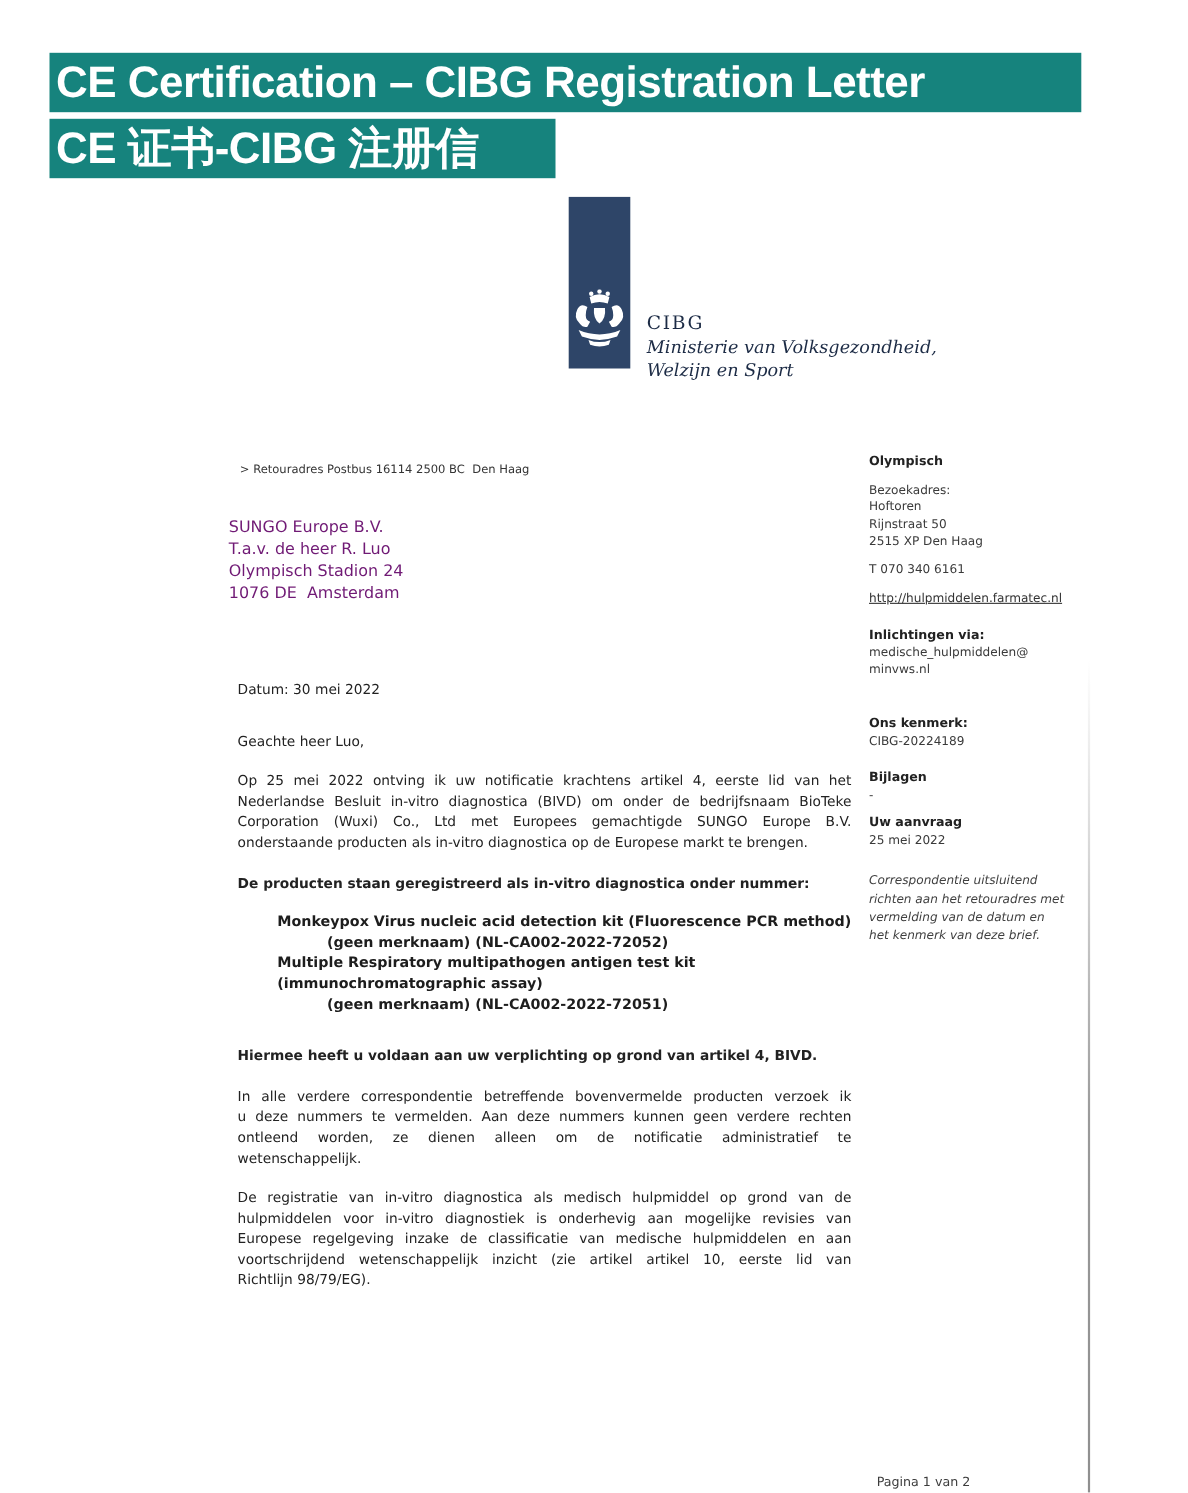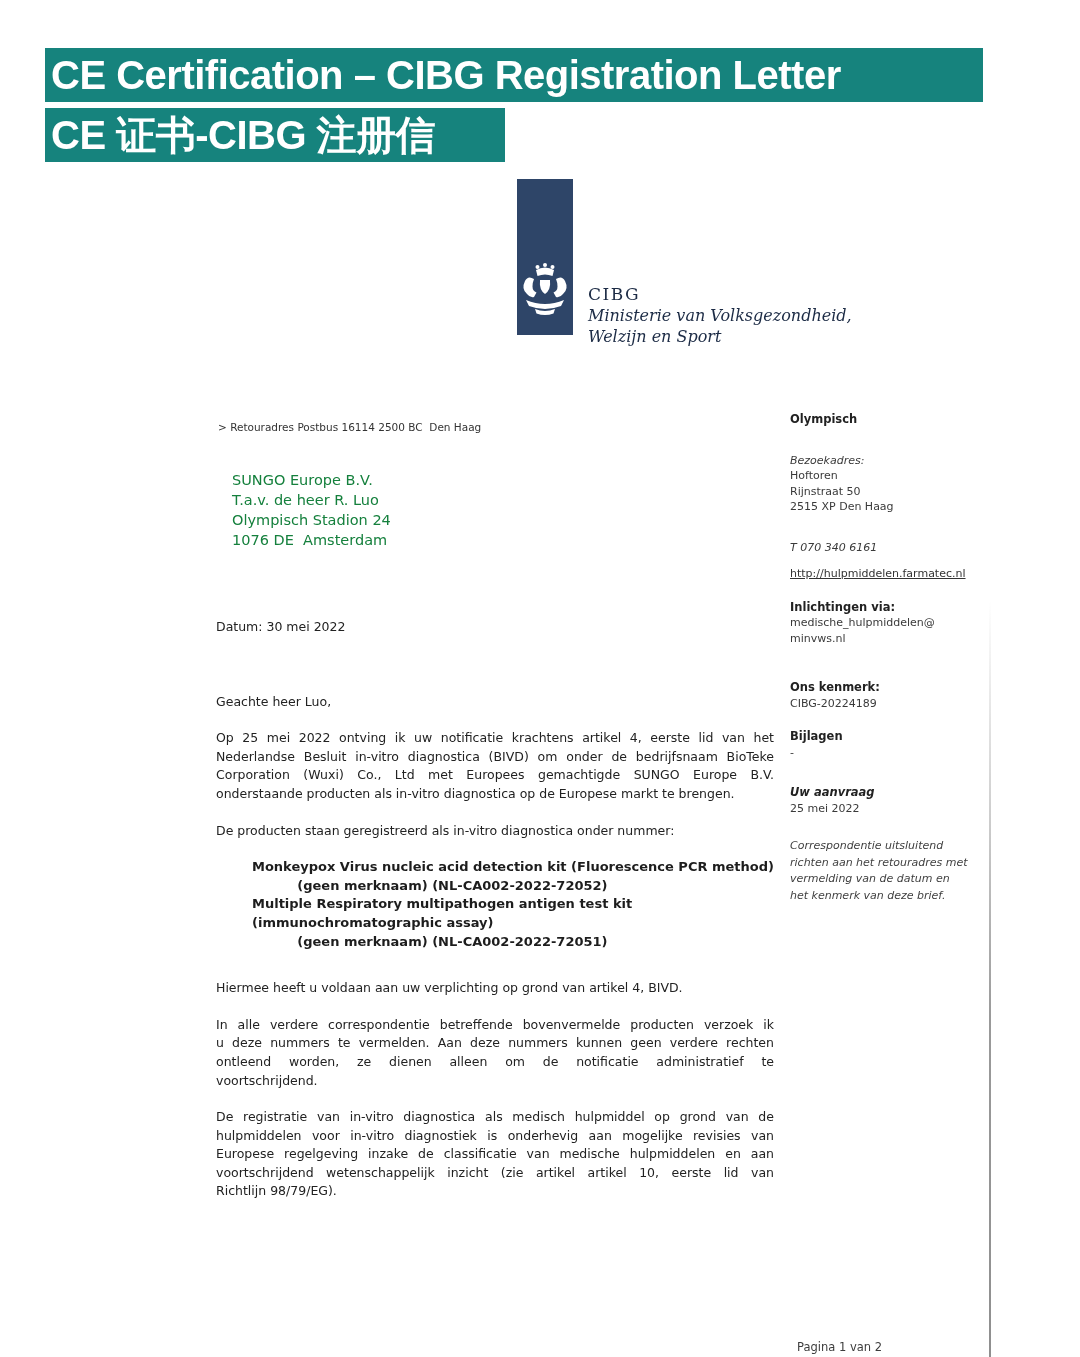--- a/index.html
+++ b/index.html
@@ -42,49 +42,49 @@
     line-height:21px;
   }
   .logo-org{font-size:17px;letter-spacing:1.5px;}
   .logo-min{font-size:16px;font-style:italic;}
   
   .retouradres{
     position:absolute;left:218px;top:421px;
     font-size:10.5px;color:#333;white-space:pre;
   }
   .address{
-    position:absolute;left:232px;top:470px;
-    font-size:14.5px;line-height:20px;color:#15803d;
+    position:absolute;left:208px;top:470px;
+    font-size:14.5px;line-height:20px;color:#701a75;
   }
   .address .jline{white-space:pre;}
   
   .sidebar{
     position:absolute;left:790px;top:412px;width:195px;
     font-size:11px;line-height:15.5px;color:#3a3a3a;
   }
   .sb-label{font-weight:bold;font-size:11.5px;color:#222;}
-  .sb-gap-sm{margin-top:25px;font-style:italic;}
+  .sb-gap-sm{margin-top:10px;}
   .sb-gap-md{margin-top:18px;}
   .sb-gap-lg{margin-top:34px;}
   .sb-link{
     color:#333;text-decoration:underline;display:inline-block;margin-top:11px;
   }
   .sb-note{
     margin-top:22px;font-style:italic;font-size:11px;line-height:16.5px;color:#3f3f3f;
   }
   
   .letter{
     position:absolute;left:216px;top:618px;width:558px;
     font-size:12.5px;line-height:18.6px;color:#222;
   }
-  .salutation{margin-top:56px;}
+  .salutation{margin-top:28px;}
   .jpara{margin-top:18px;}
   .jpara .jline{text-align:justify;text-align-last:justify;}
   .jpara .jline.last{text-align:left;text-align-last:left;}
-  .pline{margin-top:18px;}
+  .pline{margin-top:18px;font-weight:bold;}
   .products{
     margin-top:18px;
     font-weight:bold;font-size:13px;line-height:18.6px;color:#1d1d1d;
   }
   .products .jline{white-space:pre;margin-left:36px;}
   .p3{margin-top:28px;}
   
   .scan-line{
     position:absolute;left:989px;top:600px;width:2px;height:757px;
     background:linear-gradient(to bottom, rgba(170,170,170,0), rgba(160,160,160,0.55) 30%, #9a9a9a 55%, #8f8f8f);
@@ -186,21 +186,21 @@
         <div class="jline">          (geen merknaam) (NL-CA002-2022-72052)</div>
         <div class="jline">Multiple Respiratory multipathogen antigen test kit</div>
         <div class="jline">(immunochromatographic assay)</div>
         <div class="jline last">          (geen merknaam) (NL-CA002-2022-72051)</div>
       </div>
     <div class="pline p3">Hiermee heeft u voldaan aan uw verplichting op grond van artikel 4, BIVD.</div>
     <div class="jpara">
         <div class="jline">In alle verdere correspondentie betreffende bovenvermelde producten verzoek ik</div>
         <div class="jline">u deze nummers te vermelden. Aan deze nummers kunnen geen verdere rechten</div>
         <div class="jline">ontleend worden, ze dienen alleen om de notificatie administratief te</div>
-        <div class="jline last">voortschrijdend.</div>
+        <div class="jline last">wetenschappelijk.</div>
       </div>
     <div class="jpara">
         <div class="jline">De registratie van in-vitro diagnostica als medisch hulpmiddel op grond van de</div>
         <div class="jline">hulpmiddelen voor in-vitro diagnostiek is onderhevig aan mogelijke revisies van</div>
         <div class="jline">Europese regelgeving inzake de classificatie van medische hulpmiddelen en aan</div>
         <div class="jline">voortschrijdend wetenschappelijk inzicht (zie artikel artikel 10, eerste lid van</div>
         <div class="jline last">Richtlijn 98/79/EG).</div>
       </div>
   </main>
 

